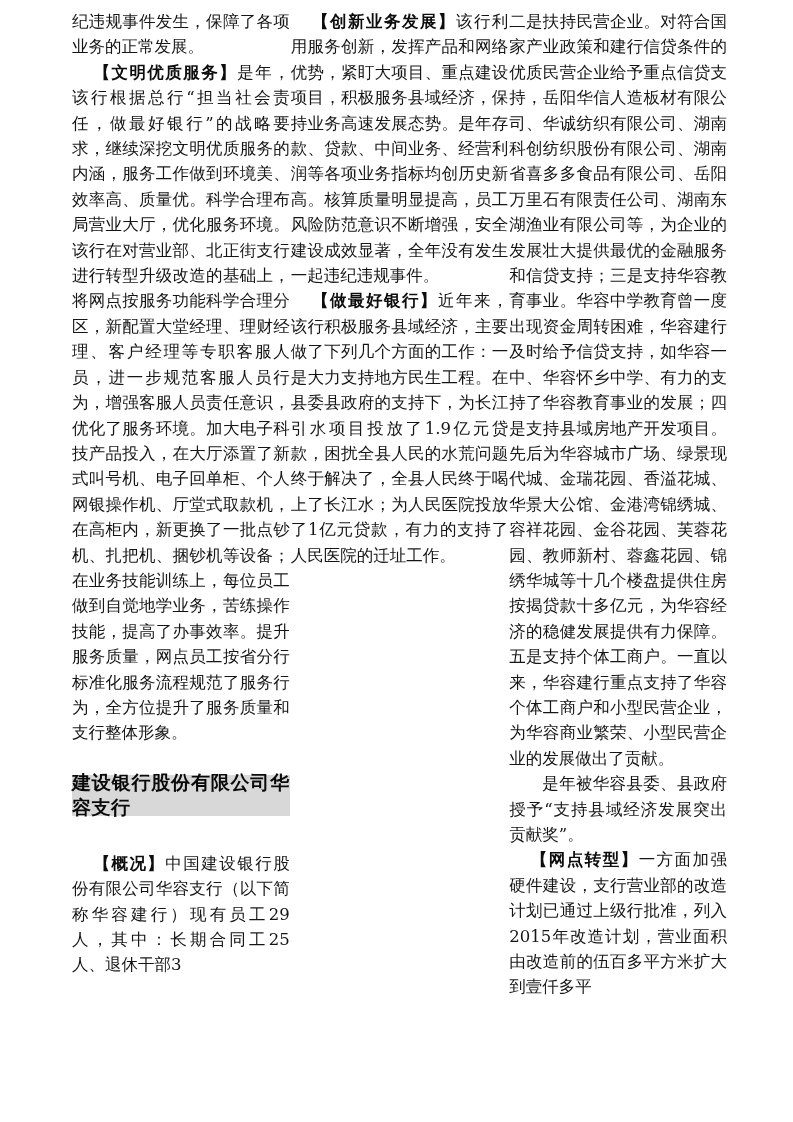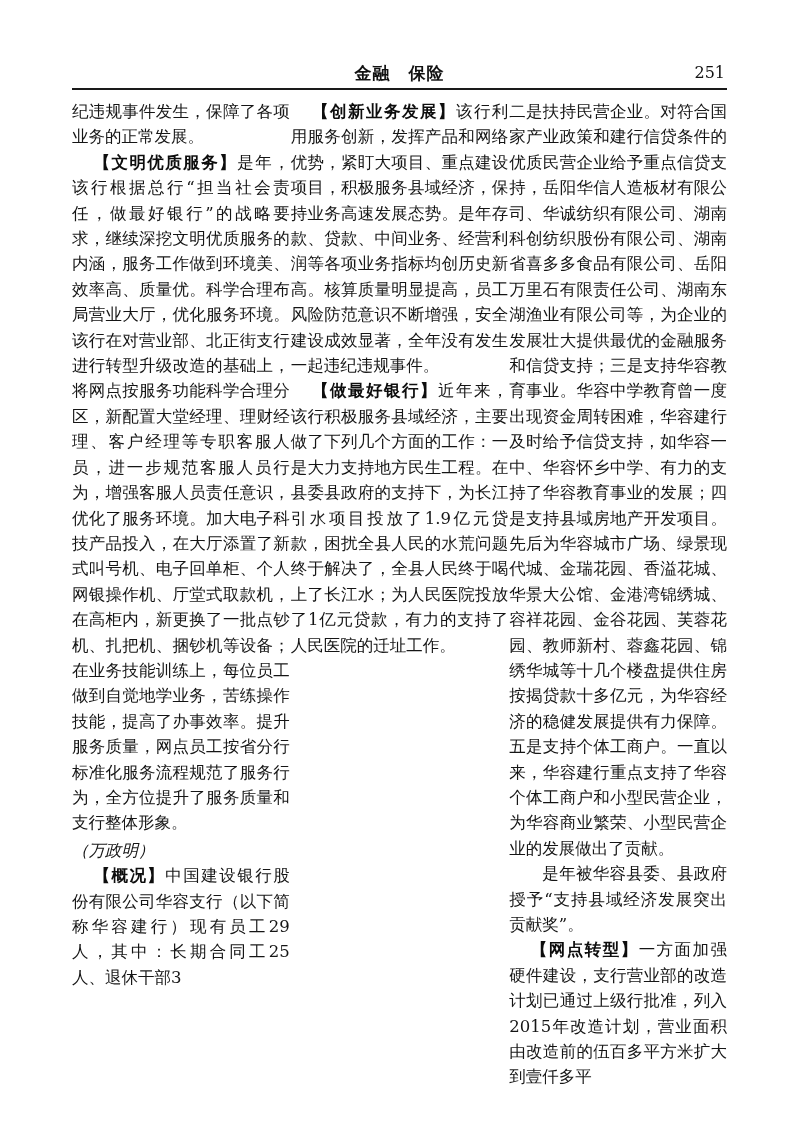--- a/index.html
+++ b/index.html
@@ -80,31 +80,29 @@
     color:#0a0a0a;
     letter-spacing:0.5px;
   }
 </style>
 </head>
 <body>
 
 <div class="page">
   <div class="content">
 
-    <div class="page-header">
-      <div class="section-title">金融　保险</div>
-      <div class="page-number">251</div>
-    </div>
 
     <div class="columns">
 
       <div class="col">
         <p><span>纪违规事件发生，保障了各项业务的正常发展。</span></p>
         <p class="tagged"><span class="entry-tag">【文明优质服务】</span><span>是年，该行根据总行“担当社会责任，做最好银行”的战略要求，继续深挖文明优质服务的内涵，服务工作做到环境美、效率高、质量优。科学合理布局营业大厅，优化服务环境。该行在对营业部、北正街支行进行转型升级改造的基础上，将网点按服务功能科学合理分区，新配置大堂经理、理财经理、客户经理等专职客服人员，进一步规范客服人员行为，增强客服人员责任意识，优化了服务环境。加大电子科技产品投入，在大厅添置了新式叫号机、电子回单柜、个人网银操作机、厅堂式取款机，在高柜内，新更换了一批点钞机、扎把机、捆钞机等设备；在业务技能训练上，每位员工做到自觉地学业务，苦练操作技能，提高了办事效率。提升服务质量，网点员工按省分行标准化服务流程规范了服务行为，全方位提升了服务质量和支行整体形象。</span></p>
-        <p class="byline">（万政明）</p>
+        <div class="article-title-bar">
+          <span>建设银行股份有限公司华容支行</span>
+        </div>
         <p class="tagged"><span class="entry-tag">【概况】</span><span>中国建设银行股份有限公司华容支行（以下简称华容建行）现有员工29人，其中：长期合同工25人、退休干部3</span></p>
       </div>
 
       <div class="col">
         <p class="tagged"><span class="entry-tag">【创新业务发展】</span><span>该行利用服务创新，发挥产品和网络优势，紧盯大项目、重点建设项目，积极服务县域经济，保持业务高速发展态势。是年存款、贷款、中间业务、经营利润等各项业务指标均创历史新高。核算质量明显提高，员工风险防范意识不断增强，安全建设成效显著，全年没有发生一起违纪违规事件。</span></p>
         <p class="tagged"><span class="entry-tag">【做最好银行】</span><span>近年来，该行积极服务县域经济，主要做了下列几个方面的工作：一是大力支持地方民生工程。在县委县政府的支持下，为长江引水项目投放了1.9亿元贷款，困扰全县人民的水荒问题终于解决了，全县人民终于喝上了长江水；为人民医院投放了1亿元贷款，有力的支持了人民医院的迁址工作。</span></p>
       </div>
 
       <div class="col">
         <p><span>二是扶持民营企业。对符合国家产业政策和建行信贷条件的优质民营企业给予重点信贷支持，岳阳华信人造板材有限公司、华诚纺织有限公司、湖南科创纺织股份有限公司、湖南省喜多多食品有限公司、岳阳万里石有限责任公司、湖南东湖渔业有限公司等，为企业的发展壮大提供最优的金融服务和信贷支持；三是支持华容教育事业。华容中学教育曾一度出现资金周转困难，华容建行及时给予信贷支持，如华容一中、华容怀乡中学、有力的支持了华容教育事业的发展；四是支持县域房地产开发项目。先后为华容城市广场、绿景现代城、金瑞花园、香溢花城、华景大公馆、金港湾锦绣城、容祥花园、金谷花园、芙蓉花园、教师新村、蓉鑫花园、锦绣华城等十几个楼盘提供住房按揭贷款十多亿元，为华容经济的稳健发展提供有力保障。五是支持个体工商户。一直以来，华容建行重点支持了华容个体工商户和小型民营企业，为华容商业繁荣、小型民营企业的发展做出了贡献。</span></p>

